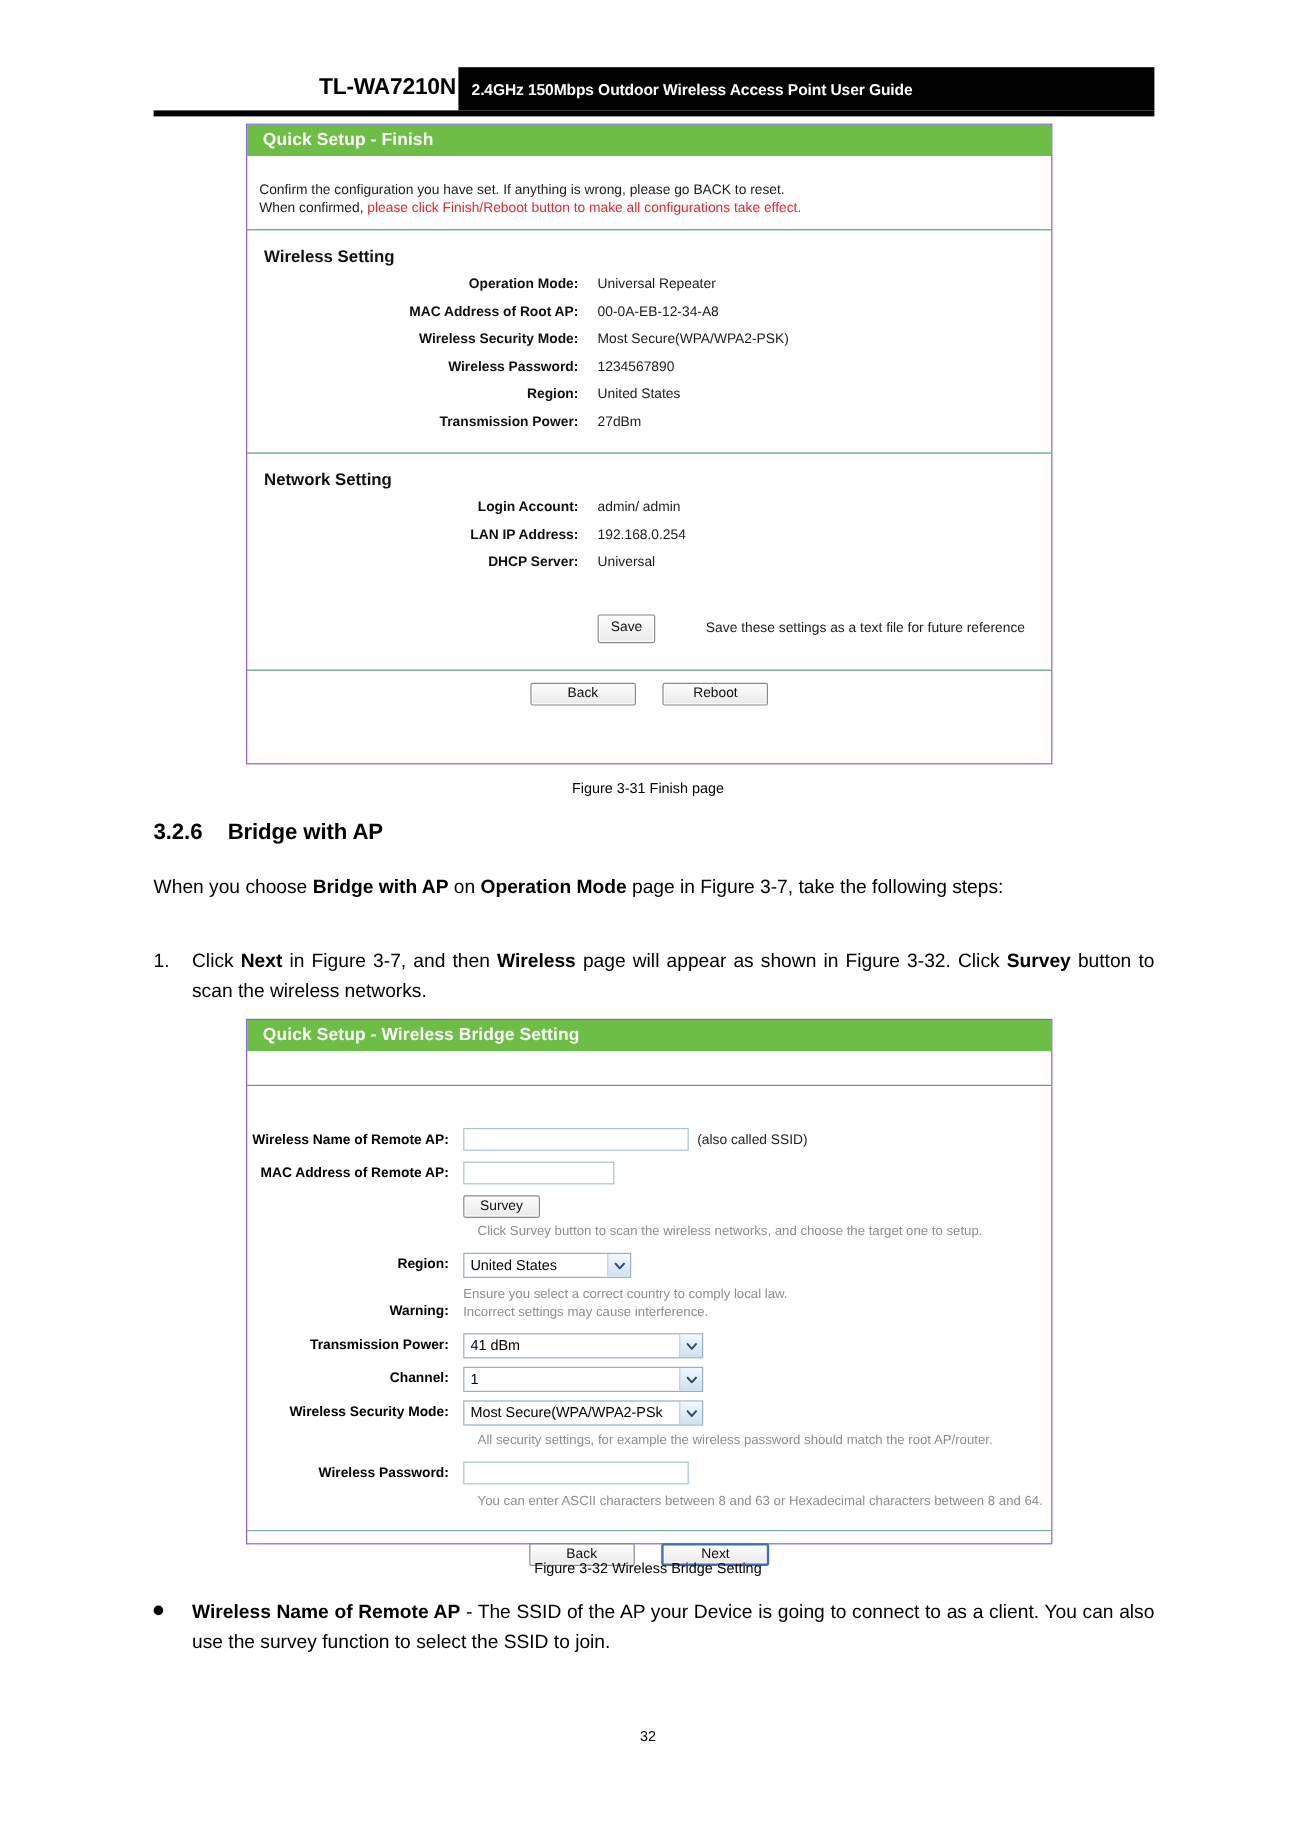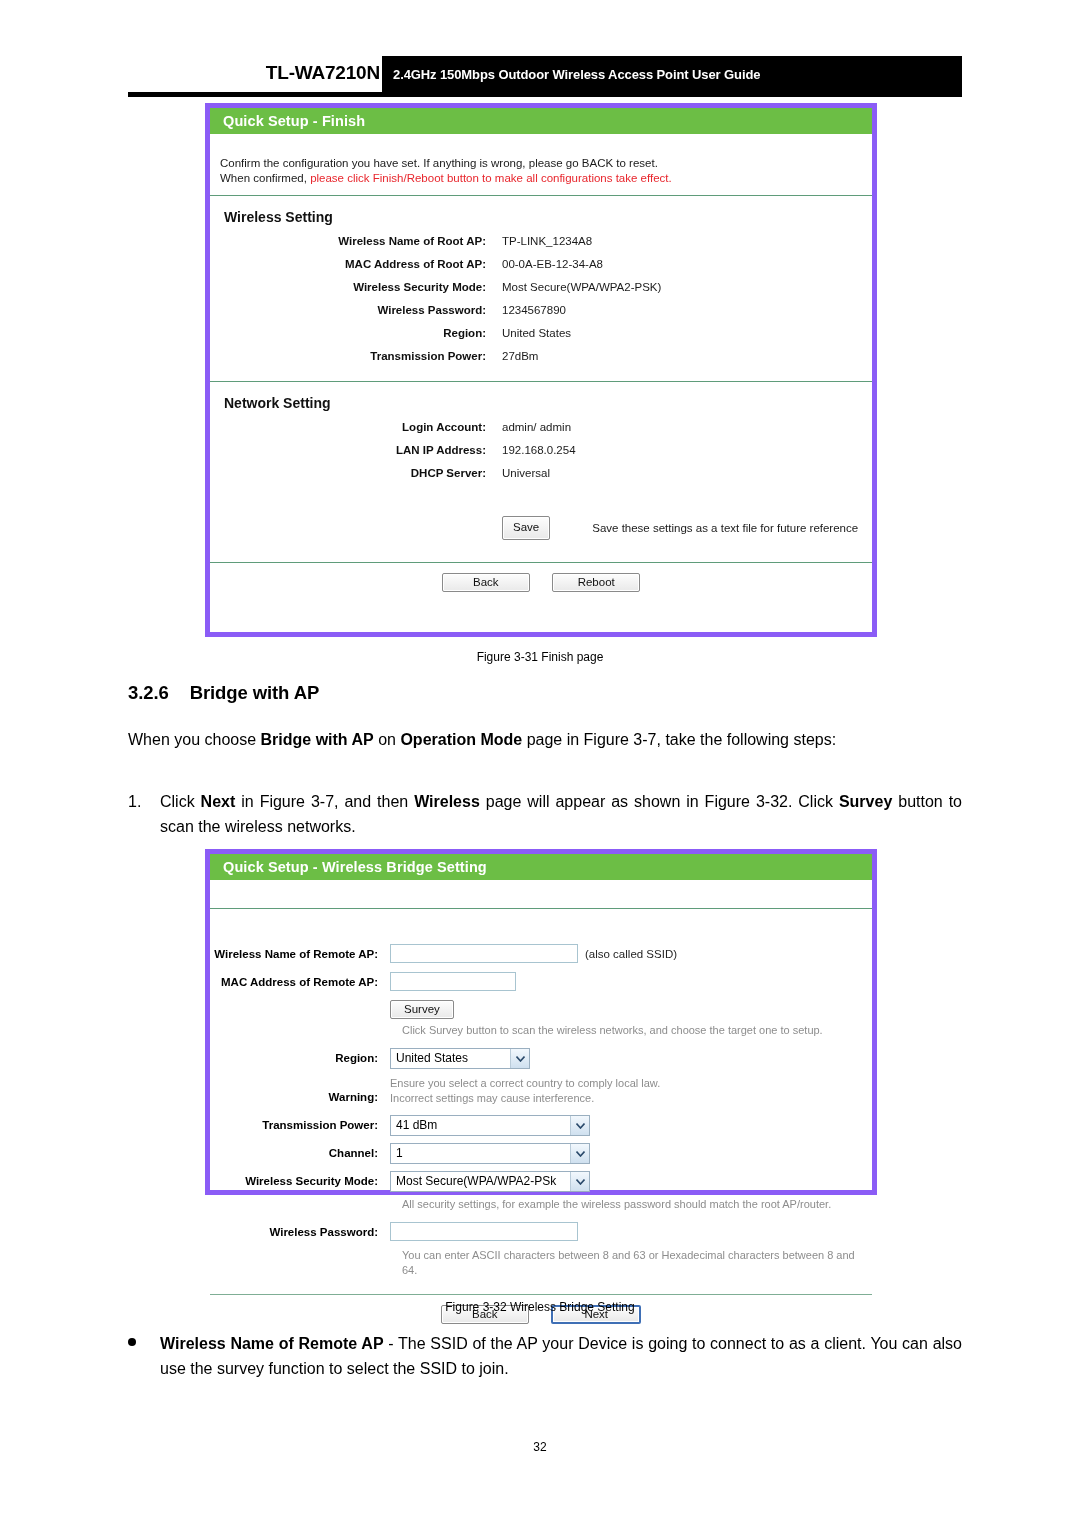--- a/index.html
+++ b/index.html
@@ -54,21 +54,21 @@
     left: 0px;
     top: 36px;
     width: 834px;
     height: 5px;
     background: #000000;
   }
 
   
   .panel {
     position: absolute;
-    border: 5px solid #8b5cf6;
+    border: 1px solid #8b5cf6;
     background: #ffffff;
     box-sizing: border-box;
   }
   .panel-title {
     background: #6cbe45;
     color: #ffffff;
     font-size: 14.5px;
     font-weight: bold;
     padding: 5px 0 5px 13px;
     letter-spacing: 0.1px;
@@ -271,22 +271,22 @@
     <div>Confirm the configuration you have set. If anything is wrong, please go BACK to reset.</div>
     <div><span>When confirmed, </span><span class="red">please click Finish/Reboot button to make all configurations take effect.</span></div>
   </div>
 
   <hr class="hr-green">
 
   <div>
     <div class="sect-head">Wireless Setting</div>
 
     <div class="srow">
-      <div class="lbl">Wireless Name of Root AP:</div>
-      <div class="val">TP-LINK_1234A8</div>
+      <div class="lbl">Operation Mode:</div>
+      <div class="val">Universal Repeater</div>
     </div>
     <div class="srow">
       <div class="lbl">MAC Address of Root AP:</div>
       <div class="val">00-0A-EB-12-34-A8</div>
     </div>
     <div class="srow">
       <div class="lbl">Wireless Security Mode:</div>
       <div class="val">Most Secure(WPA/WPA2-PSK)</div>
     </div>
     <div class="srow">
@@ -347,21 +347,21 @@
   <span>When you choose </span><b>Bridge with AP</b><span> on </span><b>Operation Mode</b><span> page in  Figure 3-7, take the following steps:</span>
 </div>
 
 <div class="para numitem" style="left:128px; top:789px; width:834px;">
   <span class="num">1.</span>
   <div style="margin-left:32px; text-align:justify;">
     <span>Click </span><b>Next</b><span> in  Figure 3-7, and then </span><b>Wireless</b><span> page will appear as shown in  Figure 3-32. Click </span><b>Survey</b><span> button to scan the wireless networks.</span>
   </div>
 </div>
 
-<div class="panel" style="left:205px; top:849px; width:672px; height:346px;">
+<div class="panel" style="left:205px; top:849px; width:672px; height:438px;">
 
   <div class="panel-title">Quick Setup - Wireless Bridge Setting</div>
 
   <div style="height:28px;"></div>
   <hr class="hr-green">
 
   <div style="padding-top:35px;">
 
     <div class="frow">
       <div class="flbl">Wireless Name of Remote AP:</div>

